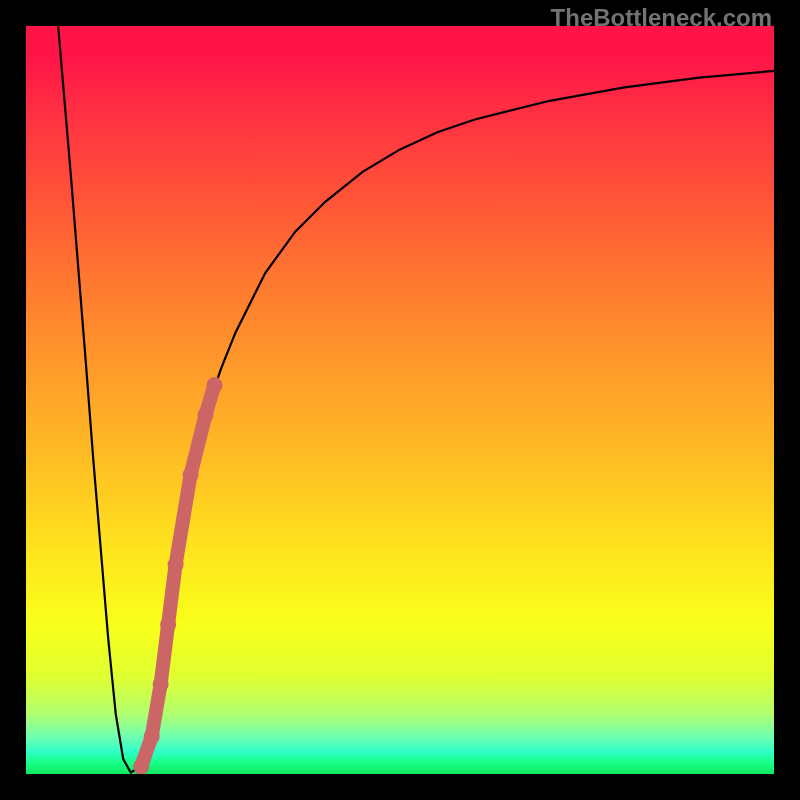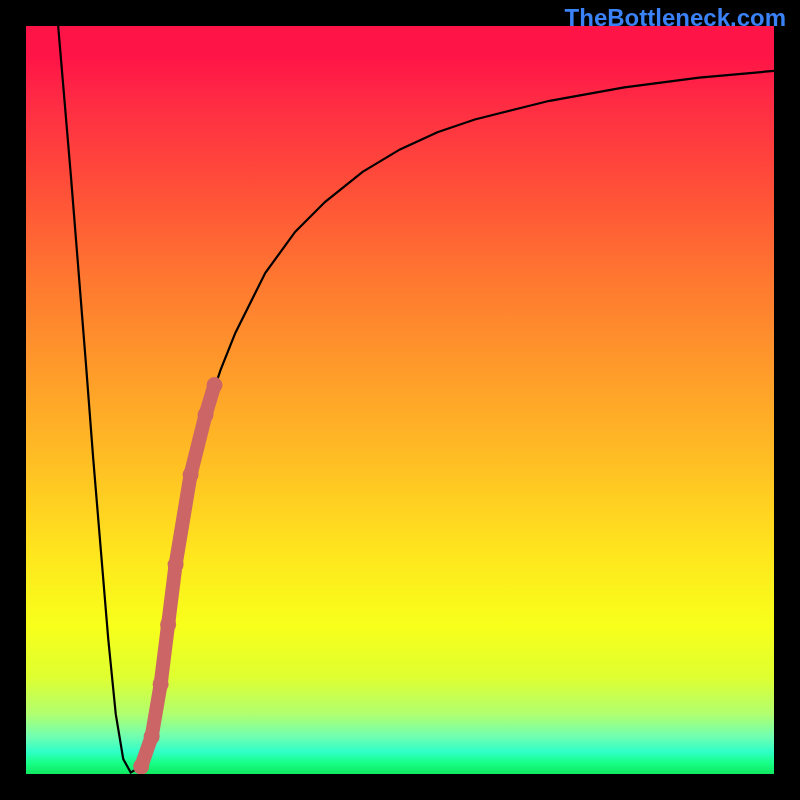--- a/index.html
+++ b/index.html
@@ -6,22 +6,22 @@
   body {
     width: 800px;
     height: 800px;
     background: #000;
     position: relative;
     font-family: Arial, sans-serif;
   }
   .watermark {
     position: absolute;
     top: 4px;
-    right: 14px;
-    color: #3b82f6;
+    right: 28px;
+    color: #737373;
     font-size: 24px;
     font-weight: bold;
     z-index: 10;
     text-align: right;
   }
   .plot-area {
     position: absolute;
     left: 26px;
     top: 26px;
     width: 748px;

